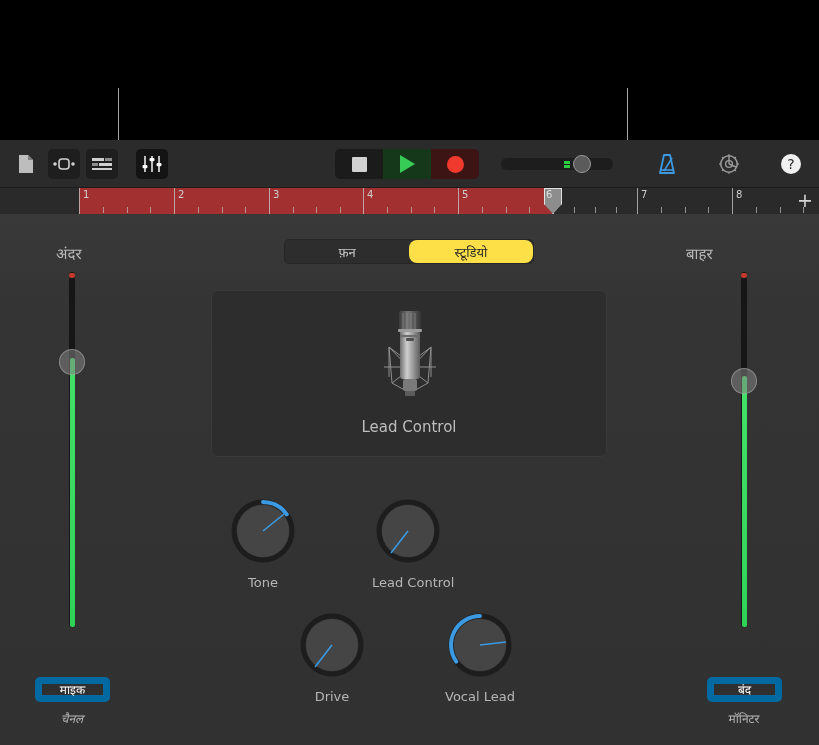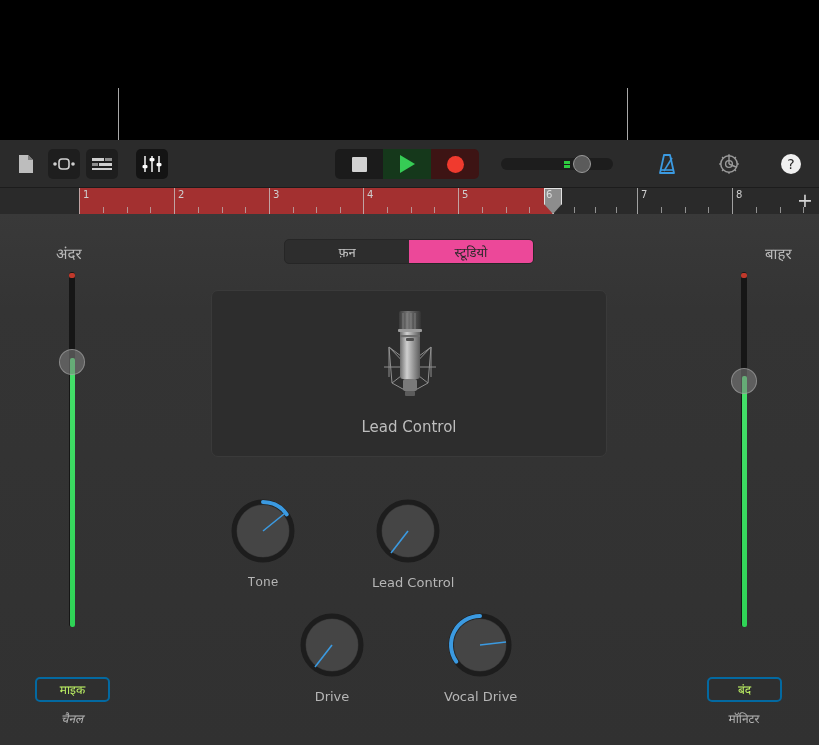--- a/index.html
+++ b/index.html
@@ -69,38 +69,38 @@
            background: linear-gradient(180deg,#393939 0%, #343434 18%, #313131 100%); }
 
   
   .tabs {
     position: absolute; left: 284px; top: 239px; width: 250px; height: 25px;
     background: #2d2d2d; border-radius: 5px; display: flex; overflow: hidden;
     border: 1px solid #262626;
   }
   .tab { flex: 1; display: flex; align-items: center; justify-content: center;
          font-size: 13px; color: #c7c7c7; }
-  .tab.selected { background: #ec4899; color: #2a2a2a; border-radius: 0; }
+  .tab.selected { background: #fde047; color: #2a2a2a; border-radius: 8px; }
 
   
   .side-label { position: absolute; font-size: 15px; color: #b9b9b9; }
 
   
   .fader-track { position: absolute; width: 6px; border-radius: 3px; background: #161616; }
   .fader-peak  { position: absolute; width: 6px; height: 5px; border-radius: 2px; background: #c0392b; }
   .fader-green { position: absolute; width: 5px; border-radius: 2px;
                  background: linear-gradient(180deg,#45e06a,#2fd356); }
   .fader-knob  { position: absolute; width: 26px; height: 26px; border-radius: 50%;
                  background: rgba(130,130,130,.55); border: 1px solid rgba(175,175,175,.55); }
 
   
   .pill-btn { position: absolute; width: 75px; height: 25px; border-radius: 5px;
-              background: #2f2f2f; border: 2px solid #0369a1;
+              background: #2f2f2f; border: 7px solid #0369a1;
               display: flex; align-items: center; justify-content: center;
-              font-size: 12px; color: #bef264; }
+              font-size: 12px; color: #ffffff; }
   .pill-caption { position: absolute; font-size: 12px; color: #b3b3b3; text-align: center; width: 110px; }
 
   
   .mic-panel { position: absolute; left: 211px; top: 290px; width: 396px; height: 167px;
                background: #2d2d2d; border: 1px solid #3a3a3a; border-radius: 7px; }
   .mic-name { position: absolute; left: 0; right: 0; top: 127px; text-align: center;
               font-size: 15px; color: #bdbdbd; }
 
   
   .knob-wrap { position: absolute; width: 72px; text-align: center; }
@@ -274,21 +274,21 @@
   <div class="side-label" style="left:56px; top:243px;">अंदर</div>
 
   <div class="fader-track" style="left:69px; top:272px; height:355px;"></div>
   <div class="fader-peak" style="left:69px; top:273px;"></div>
   <div class="fader-green" style="left:69.5px; top:358px; height:269px;"></div>
   <div class="fader-knob" style="left:59px; top:349px;"></div>
 
   <div class="pill-btn" style="left:35px; top:677px;">माइक</div>
   <div class="pill-caption" style="left:17px; top:710px;font-style:italic;">चैनल</div>
 
-  <div class="side-label" style="left:765px; top:243px;">बाहर</div>
+  <div class="side-label" style="left:686px; top:243px;">बाहर</div>
 
   <div class="fader-track" style="left:741px; top:272px; height:355px;"></div>
   <div class="fader-peak" style="left:741px; top:273px;"></div>
   <div class="fader-green" style="left:741.5px; top:376px; height:251px;"></div>
   <div class="fader-knob" style="left:731px; top:368px;"></div>
 
   <div class="pill-btn" style="left:707px; top:677px;">बंद</div>
   <div class="pill-caption" style="left:689px; top:710px;">मॉनिटर</div>
 
   <div class="mic-panel">
@@ -330,21 +330,21 @@
         <line x1="43" y1="8" x2="43" y2="24"></line>
       </g>
       <rect x="26" y="24" width="24" height="3" rx="1" fill="#9c9c9c"></rect>
 
       <rect x="31" y="74" width="14" height="12" rx="2" fill="#7a7a7a"></rect>
       <rect x="33" y="86" width="10" height="5" rx="1" fill="#5c5c5c"></rect>
     </svg>
     <div class="mic-name">Lead Control</div>
   </div>
 
-  <div class="knob-wrap" style="left:227px; top:495px;font-family:Liberation Mono, monospace;">
+  <div class="knob-wrap" style="left:227px; top:495px;">
     <svg class="knob-svg" width="72" height="72" viewBox="0 0 72 72">
       <circle cx="36" cy="36" r="29" fill="none" stroke="#1d1d1d" stroke-width="5"></circle>
       <circle cx="36" cy="36" r="26" fill="#454545"></circle>
       <path d="M 36 7 A 29 29 0 0 1 59.7 19.3" fill="none" stroke="#3b9ae1" stroke-width="4" stroke-linecap="round"></path>
       <line x1="36" y1="36" x2="57" y2="19" stroke="#3b9ae1" stroke-width="1.6"></line>
     </svg>
     <div class="knob-label">Tone</div>
   </div>
 
   <div class="knob-wrap" style="left:372px; top:495px;">
@@ -366,16 +366,16 @@
     <div class="knob-label">Drive</div>
   </div>
 
   <div class="knob-wrap" style="left:444px; top:609px;">
     <svg class="knob-svg" width="72" height="72" viewBox="0 0 72 72">
       <circle cx="36" cy="36" r="29" fill="none" stroke="#1d1d1d" stroke-width="5"></circle>
       <circle cx="36" cy="36" r="26" fill="#454545"></circle>
       <path d="M 36 7 A 29 29 0 0 0 12.3 52.7" fill="none" stroke="#3b9ae1" stroke-width="4" stroke-linecap="round"></path>
       <line x1="36" y1="36" x2="62" y2="33" stroke="#3b9ae1" stroke-width="1.6"></line>
     </svg>
-    <div class="knob-label">Vocal Drive</div>
+    <div class="knob-label">Vocal Lead</div>
   </div>
 
 </div>
 
 </body></html>

